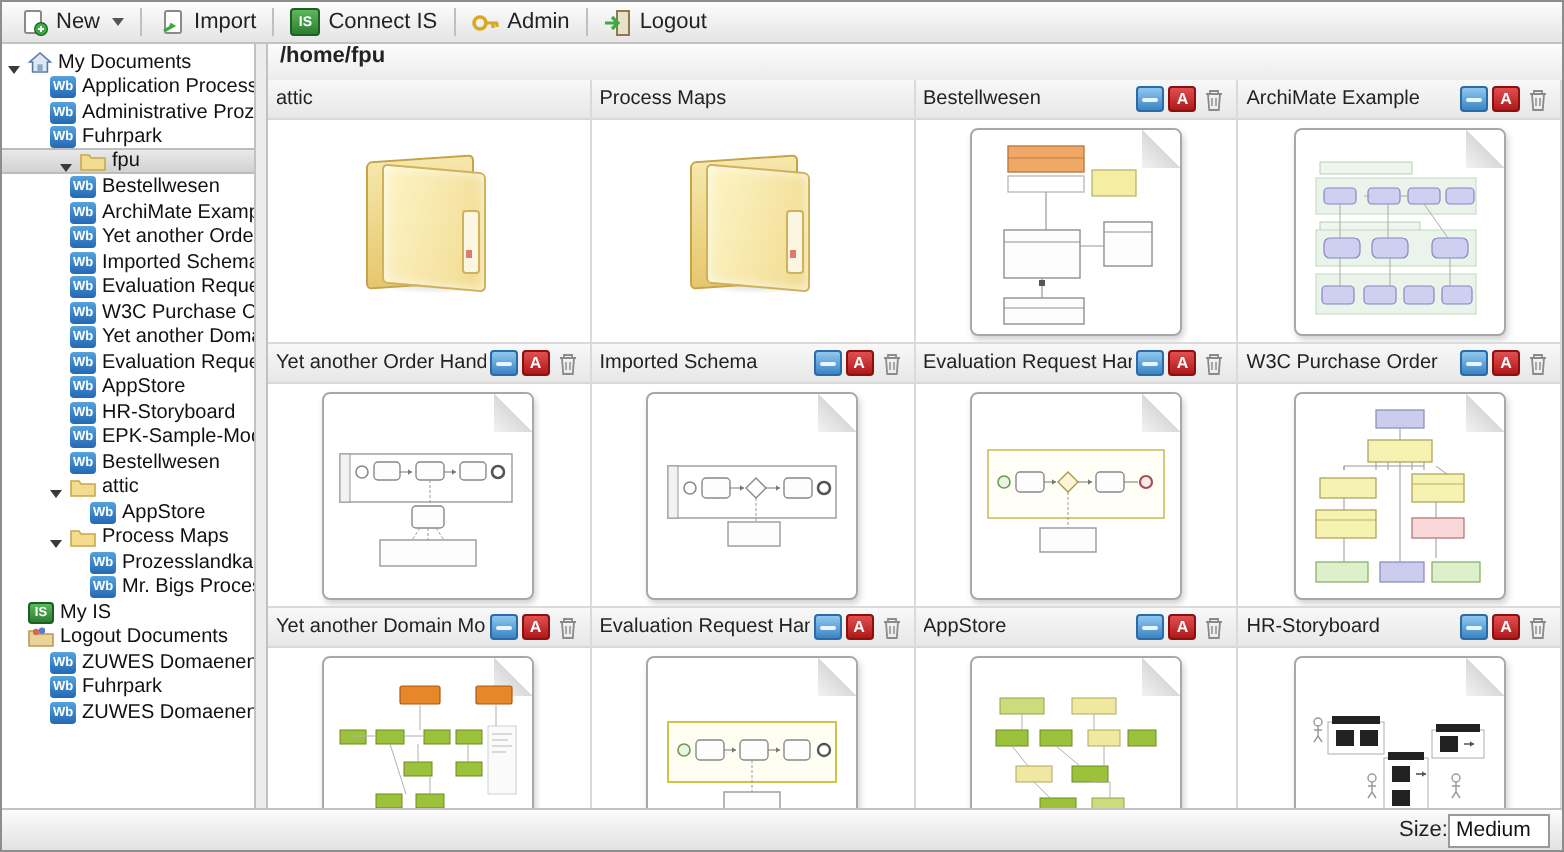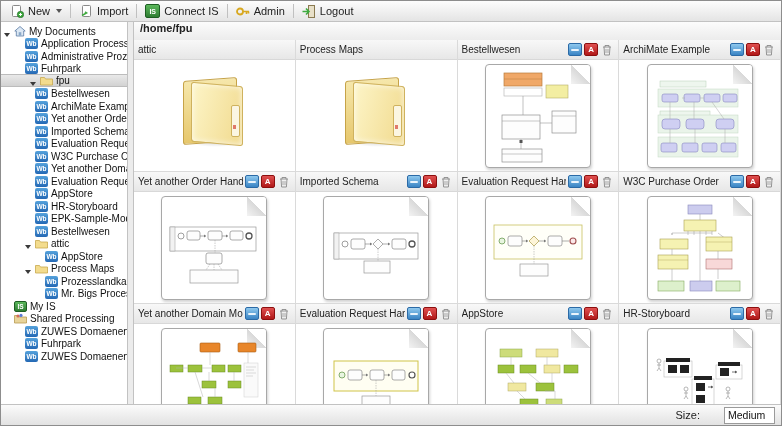--- a/index.html
+++ b/index.html
@@ -56,21 +56,21 @@
   .bf-front{position:absolute;left:20px;top:7px;width:50px;height:58px;background:linear-gradient(105deg,#fdf5c8,#f1da8e);border:1px solid #cfb25e;border-radius:3px;transform:skewY(5deg);box-shadow:inset 0 0 6px rgba(255,255,255,.8);}
   .bf-tag{position:absolute;left:60px;top:28px;width:7px;height:30px;background:#fbf6e2;border:1px solid #cfb25e;border-radius:2px;}
   .bf-dot{position:absolute;left:62px;top:48px;width:3px;height:4px;background:#e07a6a;}
 
   
   .page{position:relative;width:104px;height:102px;background:#fff;border:1px solid #a8a8a8;border-radius:4px;box-shadow:1px 2px 3px rgba(0,0,0,.18);overflow:hidden;}
   .fold{position:absolute;top:0;right:0;width:19px;height:19px;background:linear-gradient(225deg,#fff 0%,#fff 49%,#d9d9d9 50%,#f3f3f3 100%);}
   .page svg{position:absolute;left:4px;top:6px;}
 
   
-  .statusbar{position:absolute;bottom:0;left:0;right:0;height:21px;background:linear-gradient(#fbfbfb,#e2e2e2);border-top:1px solid #c2c2c2;display:flex;align-items:center;justify-content:flex-end;gap:24px;padding-right:6px;box-sizing:border-box;font-size:11px;color:#222;}
+  .statusbar{position:absolute;bottom:0;left:0;right:0;height:21px;background:linear-gradient(#fbfbfb,#e2e2e2);border-top:1px solid #c2c2c2;display:flex;align-items:center;justify-content:flex-end;gap:0;padding-right:6px;box-sizing:border-box;font-size:11px;color:#222;}
   .size-select{width:46px;height:15px;background:#fff;border:1px solid #9a9a9a;font-size:10.5px;display:flex;align-items:center;padding-left:3px;color:#111;}
 </style>
 </head>
 <body>
 
 <div id="app">
 
   <div class="toolbar">
     <div class="tbtn">
       <span class="tico">
@@ -259,21 +259,21 @@
           </div>
         <div class="trow l0">
             <span class="sp"></span>
             <span class="ico">
               <svg width="13" height="11" viewBox="0 0 13 11">
                 <path d="M0.5 2.5h4l1 1.5h7v6h-12z" fill="#e8d49a" stroke="#b89a50" stroke-width="0.8"></path>
                 <circle cx="4" cy="3" r="1.6" fill="#d46a5a"></circle>
                 <circle cx="7" cy="2.4" r="1.6" fill="#5a7ad4"></circle>
               </svg>
             </span>
-            <span class="lbl">Shared Processing</span>
+            <span class="lbl">Logout Documents</span>
           </div>
         <div class="trow l1">
             <span class="sp"></span>
             <span class="ico wb">Wb</span>
             <span class="lbl">ZUWES Domaenenmodell</span>
           </div>
         <div class="trow l1">
             <span class="sp"></span>
             <span class="ico wb">Wb</span>
             <span class="lbl">Fuhrpark</span>

